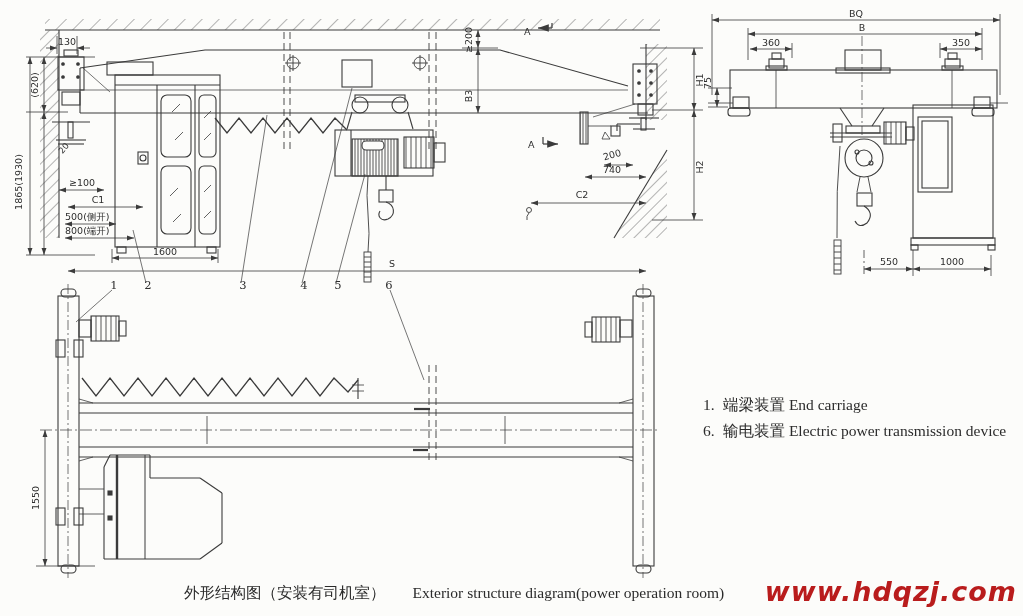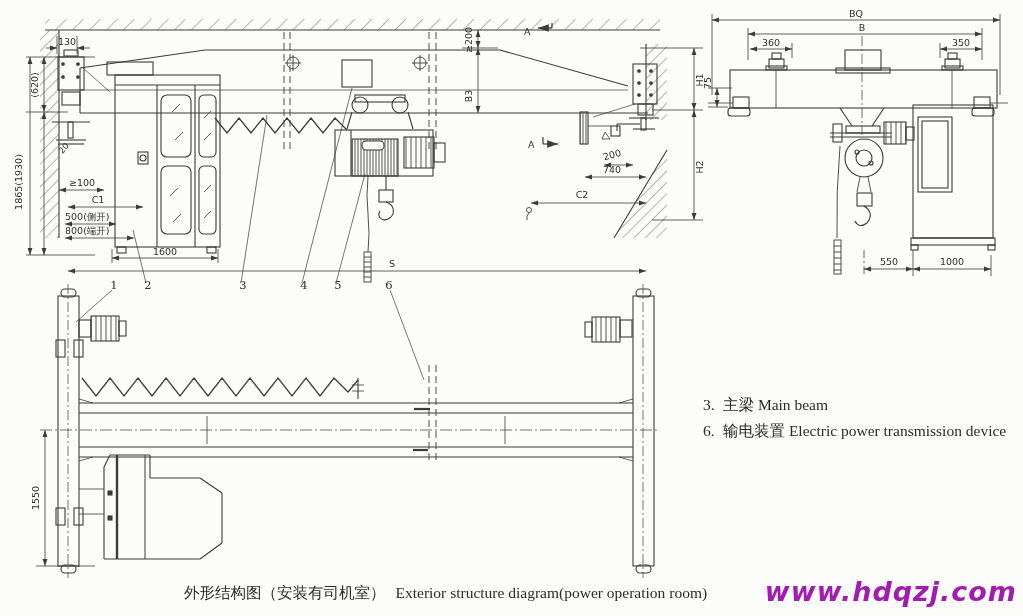--- a/index.html
+++ b/index.html
@@ -7,23 +7,23 @@
           font-family:"Liberation Serif",serif;color:#2b2b2b;}
   .canvas svg{position:absolute;left:0;top:0;}
   svg text{font-family:"DejaVu Sans",sans-serif;fill:#2e2e2e;}
   .dimtxt{font-size:9.5px;}
   .dimtxt-s{font-size:8.5px;}
   .parttxt{font-size:11.5px;font-family:"DejaVu Serif",serif;}
   .legend{position:absolute;left:703px;top:392px;width:318px;font-size:15.5px;line-height:26px;}
   .legend-row{white-space:nowrap;}
   .legend-num{display:inline-block;width:20px;}
   .caption{position:absolute;left:184px;top:583px;font-size:15.5px;white-space:nowrap;}
-  .caption .zh{margin-right:10px;}
+  .caption .zh{margin-right:27px;}
   .website{position:absolute;right:6px;top:576px;font-family:"DejaVu Sans",sans-serif;
-           font-weight:bold;font-style:italic;font-size:27px;color:#a21caf;letter-spacing:1px;
+           font-weight:bold;font-style:italic;font-size:27px;color:#b91c1c;letter-spacing:1px;
            text-decoration:none;cursor:pointer;}
 </style>
 </head>
 <body>
 
 <div class="canvas">
 
 <svg width="1023" height="616" viewBox="0 0 1023 616">
 <defs>
   <marker id="arr" viewBox="0 0 10 7" refX="10" refY="3.5" markerWidth="9" markerHeight="7" orient="auto-start-reverse">
@@ -438,21 +438,21 @@
   <g stroke-width="0.8">
     <line x1="36" y1="566" x2="95" y2="566"></line>
     <line x1="45" y1="430" x2="45" y2="566" marker-start="url(#arr)" marker-end="url(#arr)"></line>
     <text class="dimtxt" transform="rotate(-90 39 498)" x="39" y="498" text-anchor="middle" stroke="none">1550</text>
   </g>
 </g>
 </svg>
 
 <div class="legend">
   <div class="legend-row">
-    <span class="legend-num">3.</span><span>主梁</span> <span>Main beam</span>
+    <span class="legend-num">1.</span><span>端梁装置</span> <span>End carriage</span>
   </div>
   <div class="legend-row">
     <span class="legend-num">6.</span><span>输电装置</span> <span>Electric power transmission device</span>
   </div>
 </div>
 
 <div class="caption">
   <span class="zh">外形结构图（安装有司机室）</span><span>Exterior structure diagram(power operation room)</span>
 </div>
 

